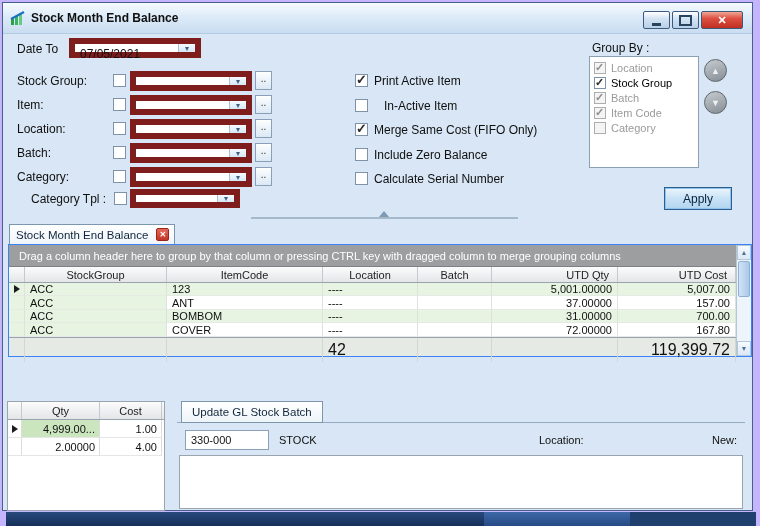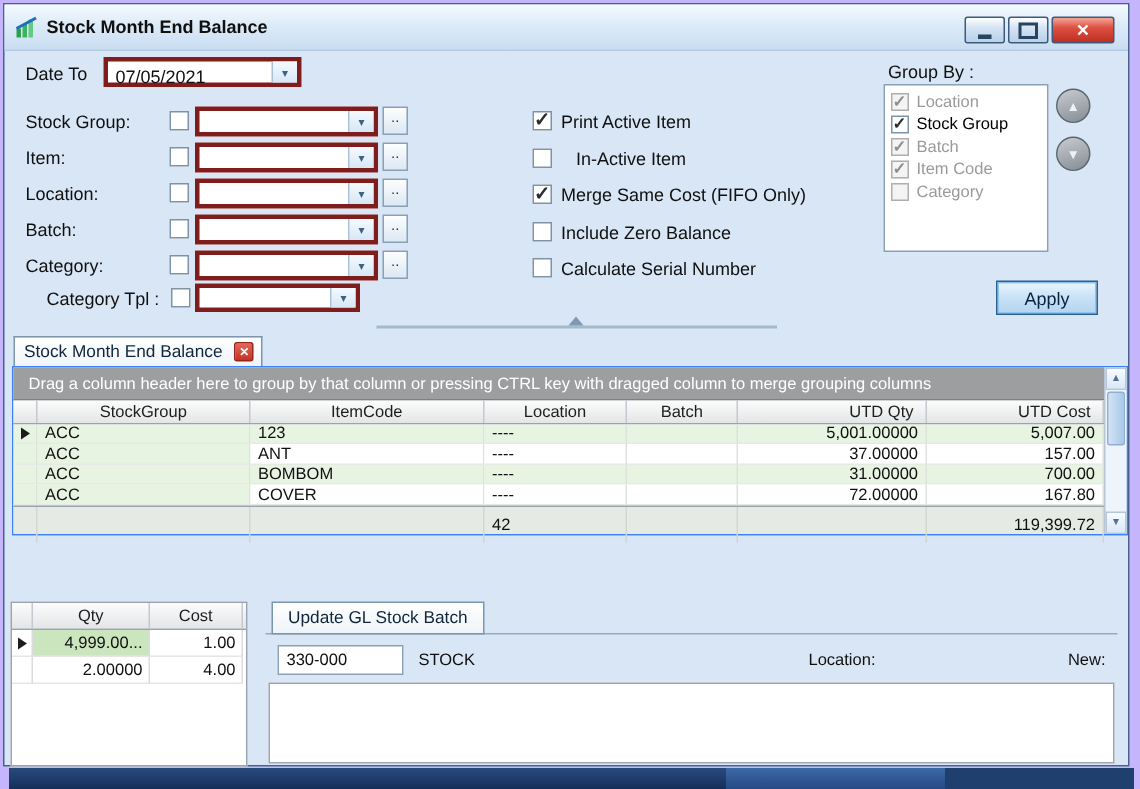--- a/index.html
+++ b/index.html
@@ -18,21 +18,21 @@
   .wbtn.close{width:42px;background:linear-gradient(#f3a696,#dd5142 40%,#bf2f21);color:#fff;font-size:11px;font-weight:700;}
   .gmin{width:9px;height:3px;background:#27455f;margin-top:8px;}
   .gmax{width:9px;height:7px;border:2px solid #27455f;}
 
   
   .flabel,.slabel{position:absolute;font-size:12px;color:#101010;}
   .cb{display:inline-block;width:13px;height:13px;background:#fff;border:1px solid #7f93a8;
       position:relative;box-sizing:border-box;flex:none;}
   .cb.on::after{content:"✓";position:absolute;left:0px;top:-3px;font-size:13px;font-weight:700;color:#2d2d2d;}
   .cb.abs{position:absolute;}
-  .combo{position:absolute;height:20px;background:#fff;border:3px solid #7f1d1d;box-sizing:border-box;}
+  .combo{position:absolute;height:20px;background:#fff;border:6px solid #7f1d1d;box-sizing:border-box;}
   .combo .val{position:absolute;left:5px;top:3px;font-size:12px;color:#101010;white-space:nowrap;}
   .combo .arrow{position:absolute;right:0;top:0;bottom:0;width:16px;
     background:linear-gradient(#f4fafe,#d7e7f6);border-left:1px solid #a9c0d6;color:#3f6183;
     font-size:8px;display:flex;align-items:center;justify-content:center;}
   .browse{position:absolute;width:17px;height:19px;border:1px solid #8aa0b6;box-sizing:border-box;
     background:linear-gradient(#fdfefe,#dbe8f4);font-size:10px;color:#333;text-align:center;line-height:13px;}
   .frow{position:absolute;left:0;right:0;height:20px;}
   .opt{position:absolute;left:352px;display:flex;gap:6px;align-items:center;height:15px;}
   .olabel{font-size:12px;color:#101010;white-space:nowrap;}
 
@@ -83,21 +83,21 @@
   .drow{height:19px;display:flex;}
   .dcell{border-right:1px solid #dde2dd;border-bottom:1px solid #e5eae5;font-size:11px;color:#101010;
     display:flex;align-items:center;padding:0 5px;box-sizing:border-box;background:#fff;}
   .al{justify-content:flex-start;}.ar{justify-content:flex-end;}
   .row-green .dcell{background:#e7f4e1;}
   .row-white .dcell.w-ind,.row-white .dcell.w0{background:#e7f4e1;}
   .tri{width:0;height:0;border-top:4px solid transparent;border-bottom:4px solid transparent;
     border-left:6px solid #1c1c1c;margin:0 auto;}
   .gfiller{flex:1;background:#fff;}
   .gfoot{height:19px;display:flex;background:#e6eae5;border-top:1px solid #9aa4ae;box-sizing:border-box;}
-  .fcell{font-size:11px;color:#101010;display:flex;align-items:center;padding:12px 5px;
+  .fcell{font-size:16px;color:#101010;display:flex;align-items:center;padding:12px 5px;
     border-right:1px solid #d2d7d2;box-sizing:border-box;}
   .vscroll{width:15px;background:#eef4fb;border-left:1px solid #b9c6d2;display:flex;flex-direction:column;box-sizing:border-box;}
   .sbtn{height:15px;background:linear-gradient(#f6fbff,#dbe8f6);border:1px solid #b3c6da;font-size:7px;
     color:#527397;display:flex;align-items:center;justify-content:center;box-sizing:border-box;flex:none;}
   .sthumb{height:34px;margin:1px;background:linear-gradient(90deg,#d2e3f4,#a9c8e8);
     border:1px solid #8fb0d2;border-radius:2px;flex:none;}
   .sspace{flex:1;}
 
   
   .detail{position:absolute;left:4px;top:398px;width:158px;height:110px;background:#fff;

